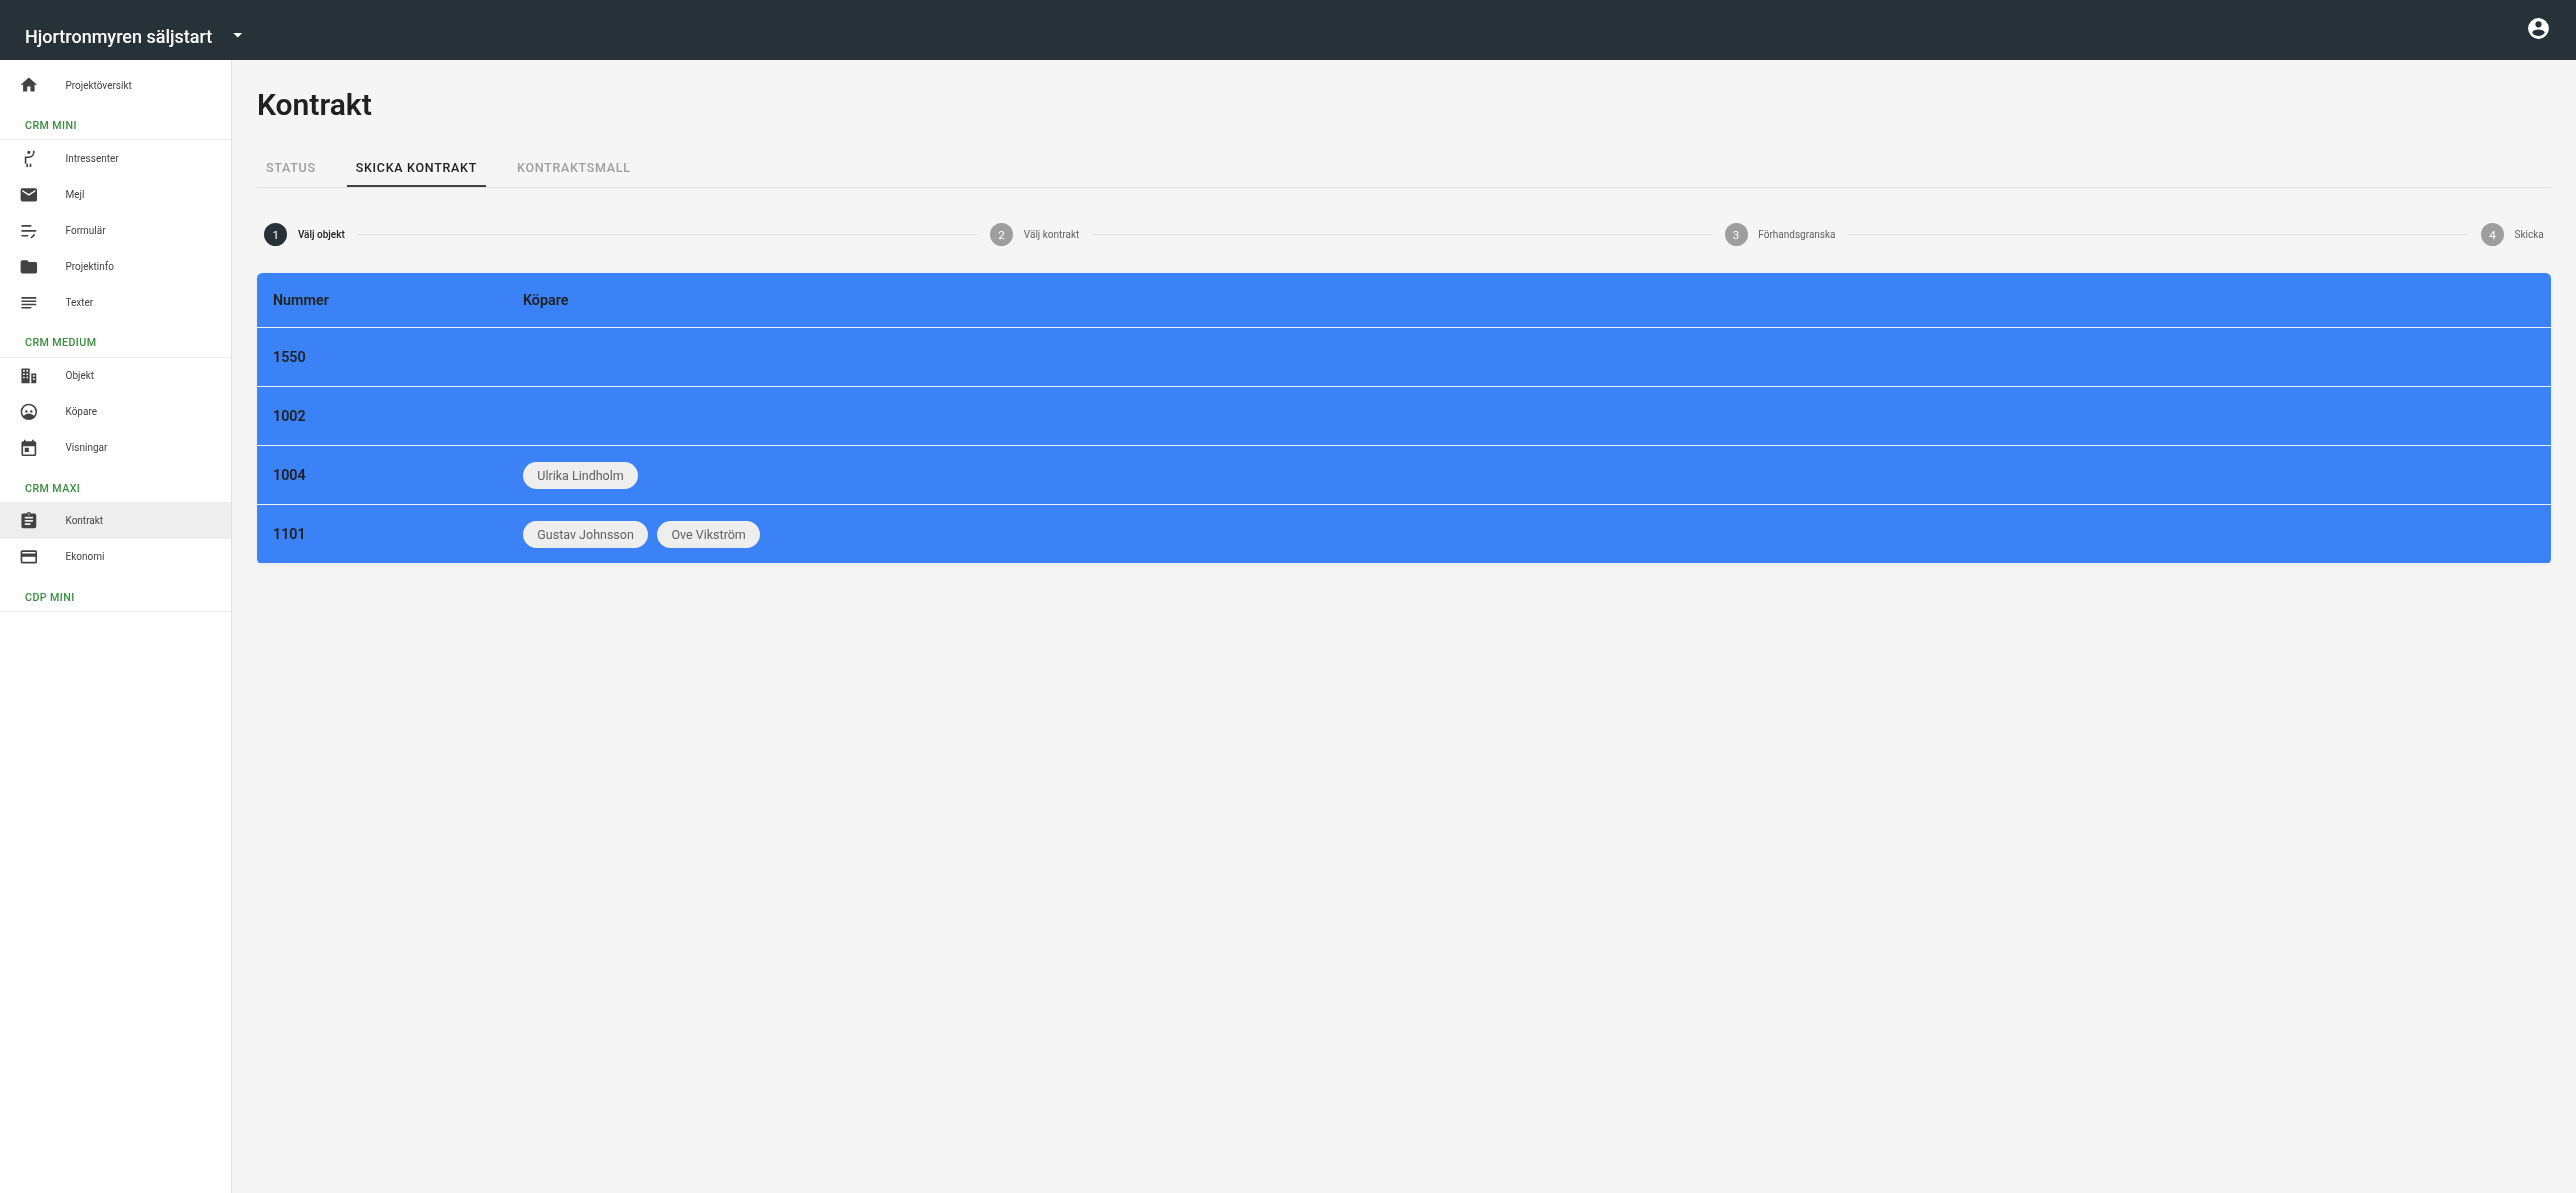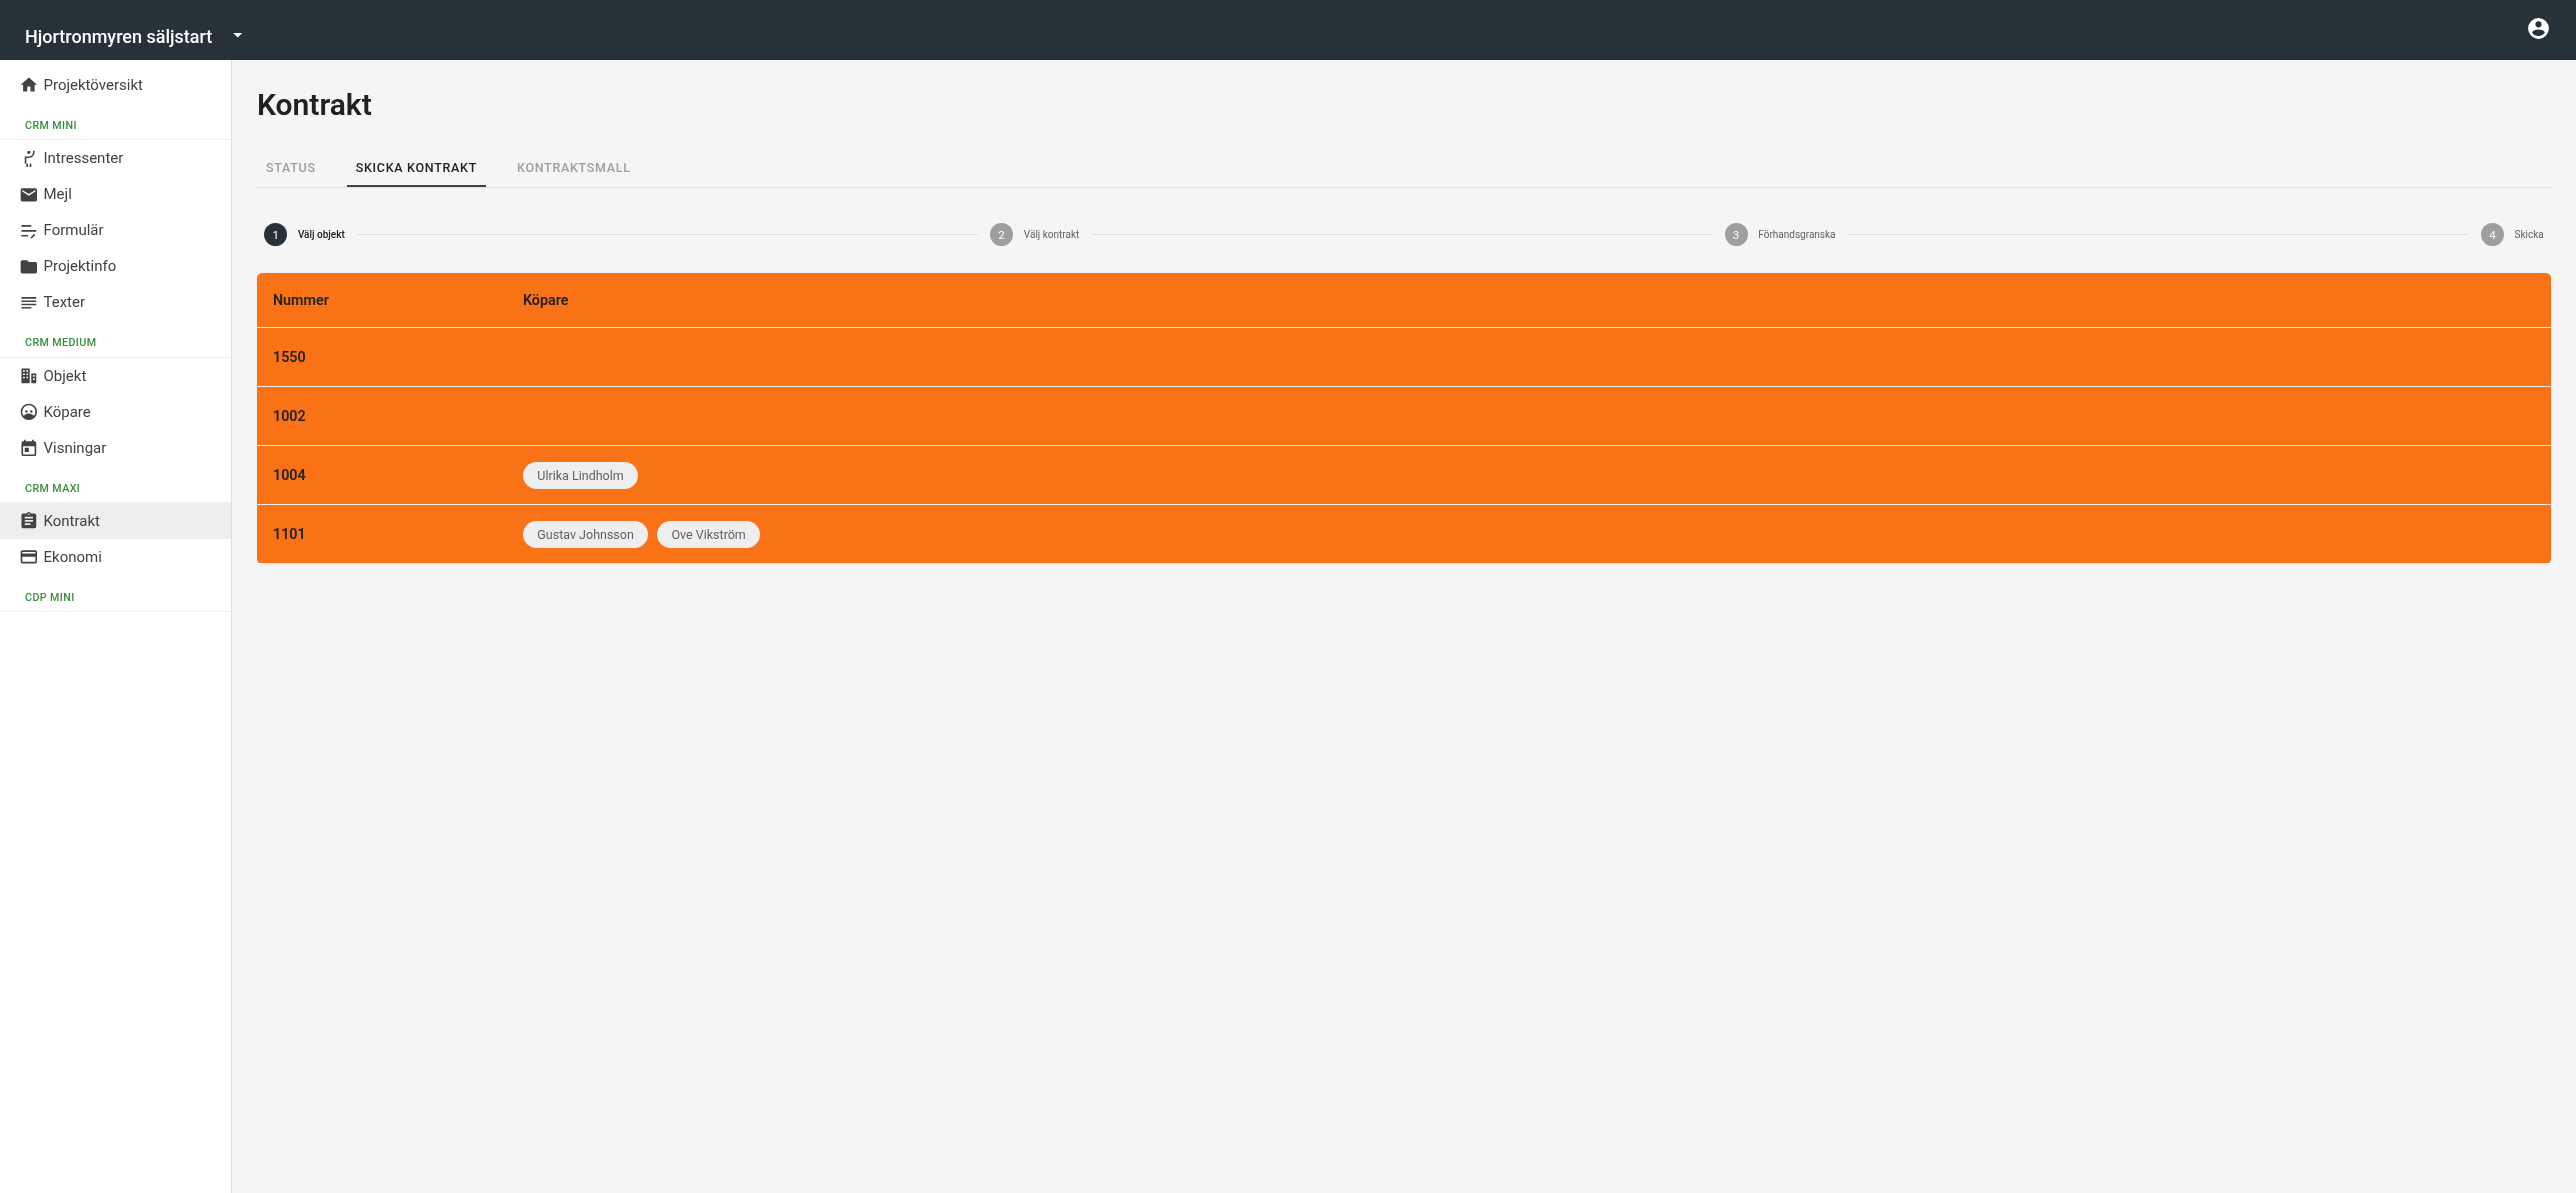--- a/index.html
+++ b/index.html
@@ -5,39 +5,39 @@
     * { margin:0; padding:0; box-sizing:border-box; }
     body { font-family:Roboto,"Helvetica Neue",Arial,sans-serif; background:#f5f5f5; color:#212121; }
     .topbar { height:60px; background:#263238; color:#fff; display:flex; align-items:center; justify-content:space-between; padding:0 25px; }
     .topbar-left { display:flex; align-items:center; gap:14.3px;margin-top:12px; }
     .project-title { font-size:18px; font-weight:500; }
     .topbar svg { fill:#fff; }
     .account-icon { width:25px; height:25px; }
     .chev-icon { width:21.5px; height:21.5px; }
     .layout { display:flex; height:calc(100vh - 60px); }
     .sidebar { width:232px; background:#fff; border-right:0.9px solid #e0e0e0; overflow-y:auto; padding-top:7.2px; }
-    .nav-item { display:flex; align-items:center; gap:4px; padding:7.2px 18px; font-size:15px; color:#424242; cursor:pointer; height:36px; }
+    .nav-item { display:flex; align-items:center; gap:26px; padding:7.2px 18px; font-size:10px; color:#424242; cursor:pointer; height:36px; }
     .nav-item.active { background:#eeeeee; }
     .nav-item .nav-icon { width:21.5px; height:21.5px; display:flex; align-items:center; justify-content:center; }
     .nav-item .nav-icon svg { width:19.7px; height:19.7px; fill:#424242; }
     .section-header { padding:16px 25px 7.2px; font-size:10.7px; letter-spacing:0.4px; color:#388e3c; font-weight:500; border-bottom:0.9px solid #eeeeee; position:relative; }
     .section-header::after { content:""; position:absolute; left:98px; right:0; top:50%; border-top:0.9px solid #eeeeee; display:none; }
     .main { flex:1; overflow-y:auto; padding:27px 25px; }
     .page-title { font-size:30px; font-weight:600; margin-bottom:27px; color:#212121; }
     .tabs { display:flex; border-bottom:0.9px solid #e0e0e0; gap:22px; margin-bottom:35px; }
     .tab { padding:10.7px 9px; font-size:12.5px; letter-spacing:0.7px; color:#9e9e9e; font-weight:500; cursor:pointer; text-transform:uppercase; border-bottom:2.7px solid transparent; }
     .tab.active { color:#212121; border-bottom:2.7px solid #424242; }
     .stepper { display:flex; align-items:center; margin-bottom:27px; padding:0 7.2px; }
     .step { display:flex; align-items:center; gap:10.7px; }
     .step-num { width:23px; height:23px; border-radius:50%; background:#9e9e9e; color:#fff; font-size:11.6px; display:flex; align-items:center; justify-content:center; }
     .step.active .step-num { background:#263238; }
     .step-label { font-size:10px; color:#616161; }
     .step.active .step-label { font-weight:500; color:#212121; }
     .step-line { flex:1; height:0.9px; background:#e0e0e0; margin:0 12.5px; }
-    .card { background:#f97316; border-radius:5.4px; box-shadow:0 0.9px 2.7px rgba(0,0,0,.06); }
+    .card { background:#3b82f6; border-radius:5.4px; box-shadow:0 0.9px 2.7px rgba(0,0,0,.06); }
     .row { display:grid; grid-template-columns:250px 1fr; border-bottom:0.9px solid #eeeeee; align-items:center; padding:0 16px; }
     .row.header { height:55px; }
     .row.body { min-height:59px; cursor:pointer; padding-top:14.3px; padding-bottom:14.3px; }
     .row.header .cell { font-size:14.3px; font-weight:600; color:#212121; }
     .row.body .num { font-size:14.3px; font-weight:600; color:#212121; }
     .chips { display:flex; flex-wrap:wrap; gap:9px; }
     .chip { background:#eeeeee; color:#616161; border-radius:18px; padding:6.3px 14.3px; font-size:12.5px; }
   </style>
 </head>
 <body>

